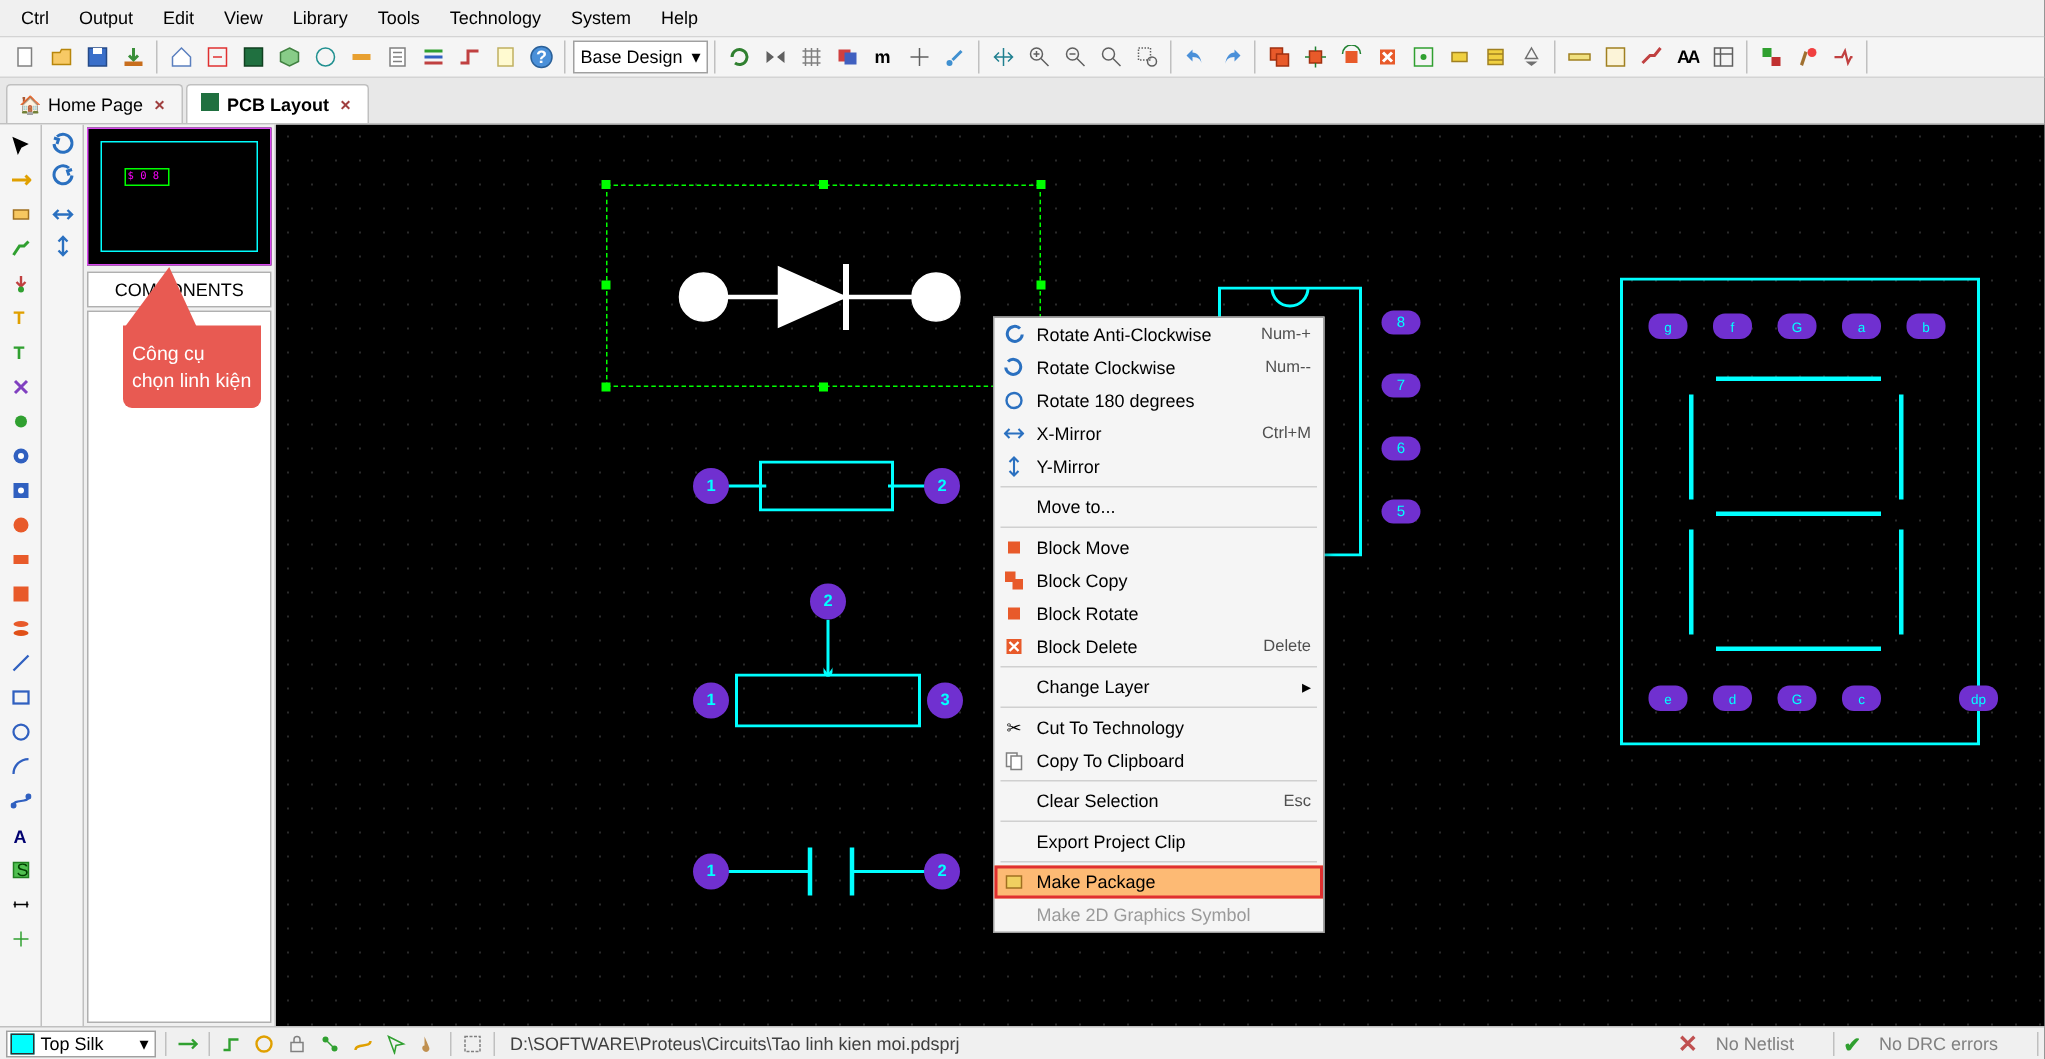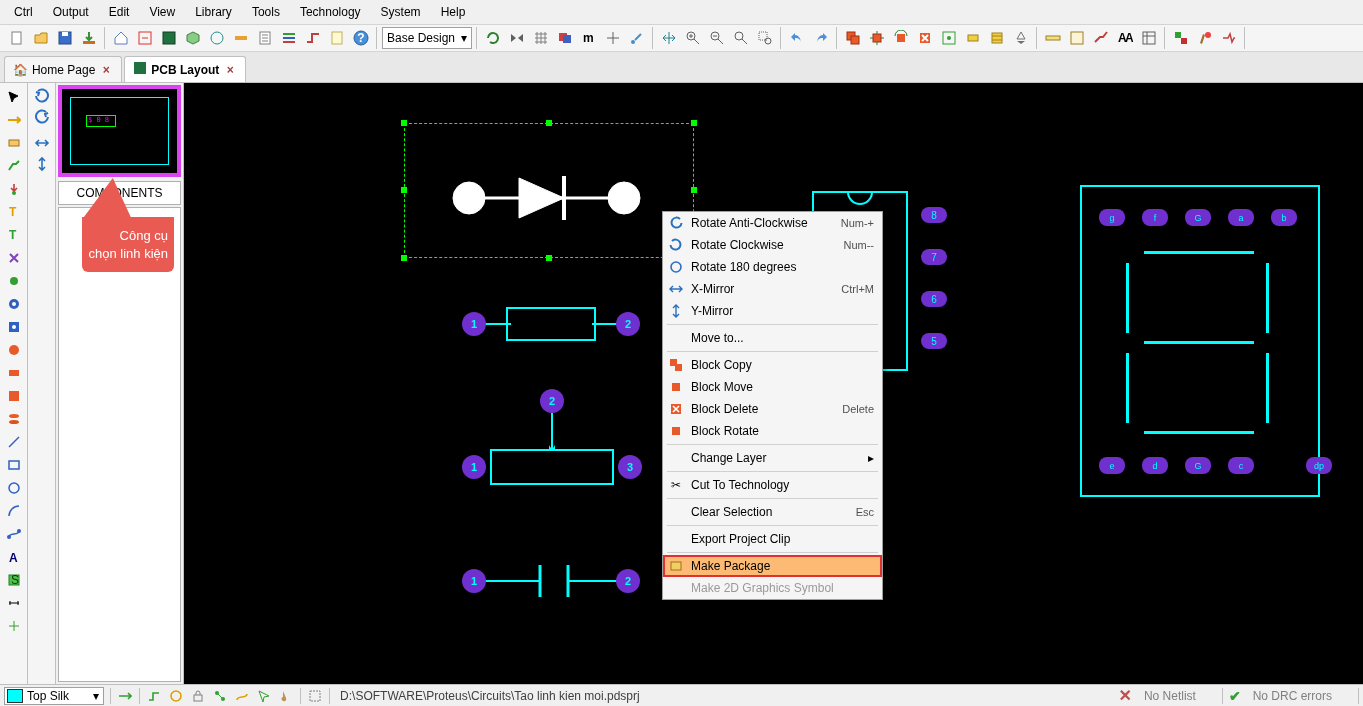--- a/index.html
+++ b/index.html
@@ -22,21 +22,21 @@
 .tab.active { background: #fff; }
 .tab .close { width:14px; height:14px; color:#a04040; font-weight:bold; display:flex; align-items:center; justify-content:center;}
 
 
 .main { flex: 1; display: flex; position: relative; overflow:hidden;}
 .left-tools { width: 28px; background: #f5f5f5; border-right:1px solid #c0c0c0; display:flex; flex-direction:column; align-items:center; padding-top:4px; gap:3px;}
 .left-tools .lt { width:22px; height:20px; display:flex; align-items:center; justify-content:center; }
 .left-tools-2 { width: 28px; background: #f5f5f5; border-right:1px solid #c0c0c0; display:flex; flex-direction:column; align-items:center; padding-top:4px; gap:2px;}
 
 .side-panel { width: 128px; background: #f0f0f0; border-right:1px solid #c0c0c0; display:flex; flex-direction:column;}
-.overview { height: 92px; background:#000; margin:2px; border:4px solid #d946ef; position:relative; }
+.overview { height: 92px; background:#000; margin:2px; border:1px solid #d946ef; position:relative; }
 .overview-inner { position:absolute; inset:8px; border:1px solid #00ffff; }
 .ov-chip { position:absolute; left:24px; top:26px; width:30px; height:12px; border:1px solid #00ff00; }
 .ov-text { position:absolute; left:26px; top:27px; color:#ff00ff; font-size:7px; font-family:monospace;}
 .comp-header { background:#fff; border:1px solid #b0b0b0; padding: 4px 6px; margin: 2px; text-align:center; font-weight:400; }
 .comp-list { flex:1; background:#fff; margin:0 2px 2px 2px; border:1px solid #b0b0b0; }
 
 .canvas { flex:1; background:#000; position:relative; overflow:hidden;}
 
 .canvas::before { content:""; position:absolute; inset:0;
  background-image: radial-gradient(circle, #2a2a2a 0.6px, transparent 0.6px);
@@ -64,21 +64,21 @@
 .ctx .row.disabled { color:#9a9a9a; }
 .ctx .sep { height:1px; background:#d0d0d0; margin: 2px 4px; }
 .ctx .row .short { margin-left:auto; color:#505050; font-size:11px;}
 .ctx .row .ico { position:absolute; left:4px; width:18px; height:18px; display:flex;align-items:center;justify-content:center;}
 .ctx .row.highlight { outline:2px solid #e03030; outline-offset:-2px; background:#fdba74; }
 .ctx .row .sub { margin-left:auto; }
 
 
 .callout { position:absolute; left: 82px; top: 95px; width: 92px; height: 130px; z-index:10;}
 .callout-arrow { width:0; height:0; border-left:24px solid transparent; border-right:24px solid transparent; border-bottom:40px solid #e85a52; margin-left:4px; transform: skewX(-8deg);}
-.callout-body { background:#e85a52; color:#fff; width:92px; padding: 10px 6px; text-align:right; border-radius:0 0 6px 6px; font-size:13px; line-height:1.35; margin-top:-1px;}
+.callout-body { background:#e85a52; color:#fff; width:92px; padding: 10px 6px; text-align:left; border-radius:0 0 6px 6px; font-size:13px; line-height:1.35; margin-top:-1px;}
 
 
 .statusbar { height:22px; background:#f0f0f0; border-top:1px solid #c0c0c0; display:flex; align-items:center; padding:0 4px; gap:6px;}
 .statusbar .sep { width:1px; height:16px; background:#c0c0c0;}
 .layer-combo { display:flex;align-items:center; border:1px solid #a0a0a0; height:18px; background:#fff;}
 .layer-sw { width:16px; height:14px; background:#00ffff; border:1px solid #303030; margin:0 2px;}
 .status-txt { color:#808080; }
 .status-icon { width:16px; height:16px; display:flex; align-items:center; justify-content:center;}
 
 
@@ -681,61 +681,70 @@
         <span>Y-Mirror</span>
       </div>
       <div class="sep"></div>
       <div class="row">
         <span>Move to...</span>
       </div>
       <div class="sep"></div>
       <div class="row">
         <span class="ico">
             <svg width="14" height="14">
+              <rect x="3" y="3" width="8" height="8" fill="#e85a2a"></rect>
+            </svg>
+          </span>
+        <span>Block Move</span>
+      </div>
+      <div class="row">
+        <span class="ico">
+            <svg width="14" height="14">
               <rect x="1" y="1" width="7" height="7" fill="#e85a2a"></rect>
               <rect x="6" y="6" width="7" height="7" fill="#e85a2a"></rect>
             </svg>
           </span>
         <span>Block Copy</span>
       </div>
       <div class="row">
         <span class="ico">
             <svg width="14" height="14">
               <rect x="3" y="3" width="8" height="8" fill="#e85a2a"></rect>
             </svg>
           </span>
-        <span>Block Move</span>
+        <span>Block Rotate</span>
       </div>
       <div class="row">
         <span class="ico">
             <svg width="14" height="14">
               <rect x="2" y="2" width="10" height="10" fill="#e85a2a"></rect>
               <path d="M4 4l6 6M10 4l-6 6" stroke="#fff" stroke-width="1.6"></path>
             </svg>
           </span>
         <span>Block Delete</span>
           <span class="short">Delete</span>
       </div>
-      <div class="row">
-        <span class="ico">
-            <svg width="14" height="14">
-              <rect x="3" y="3" width="8" height="8" fill="#e85a2a"></rect>
-            </svg>
-          </span>
-        <span>Block Rotate</span>
-      </div>
       <div class="sep"></div>
       <div class="row">
         <span>Change Layer</span>
         <span class="sub">▸</span>
       </div>
       <div class="sep"></div>
       <div class="row">
         <span class="ico">✂</span>
         <span>Cut To Technology</span>
+      </div>
+      <div class="row">
+        <span class="ico">
+            <svg width="14" height="14">
+              <rect x="2" y="2" width="7" height="9" fill="#fff" stroke="#808080"></rect>
+              <rect x="5" y="4" width="7" height="9" fill="#fff" stroke="#808080"></rect>
+            </svg>
+          </span>
+        <span>Copy To Clipboard</span>
       </div>
       <div class="sep"></div>
       <div class="row">
         <span>Clear Selection</span>
           <span class="short">Esc</span>
       </div>
       <div class="sep"></div>
       <div class="row">
         <span>Export Project Clip</span>
       </div>

